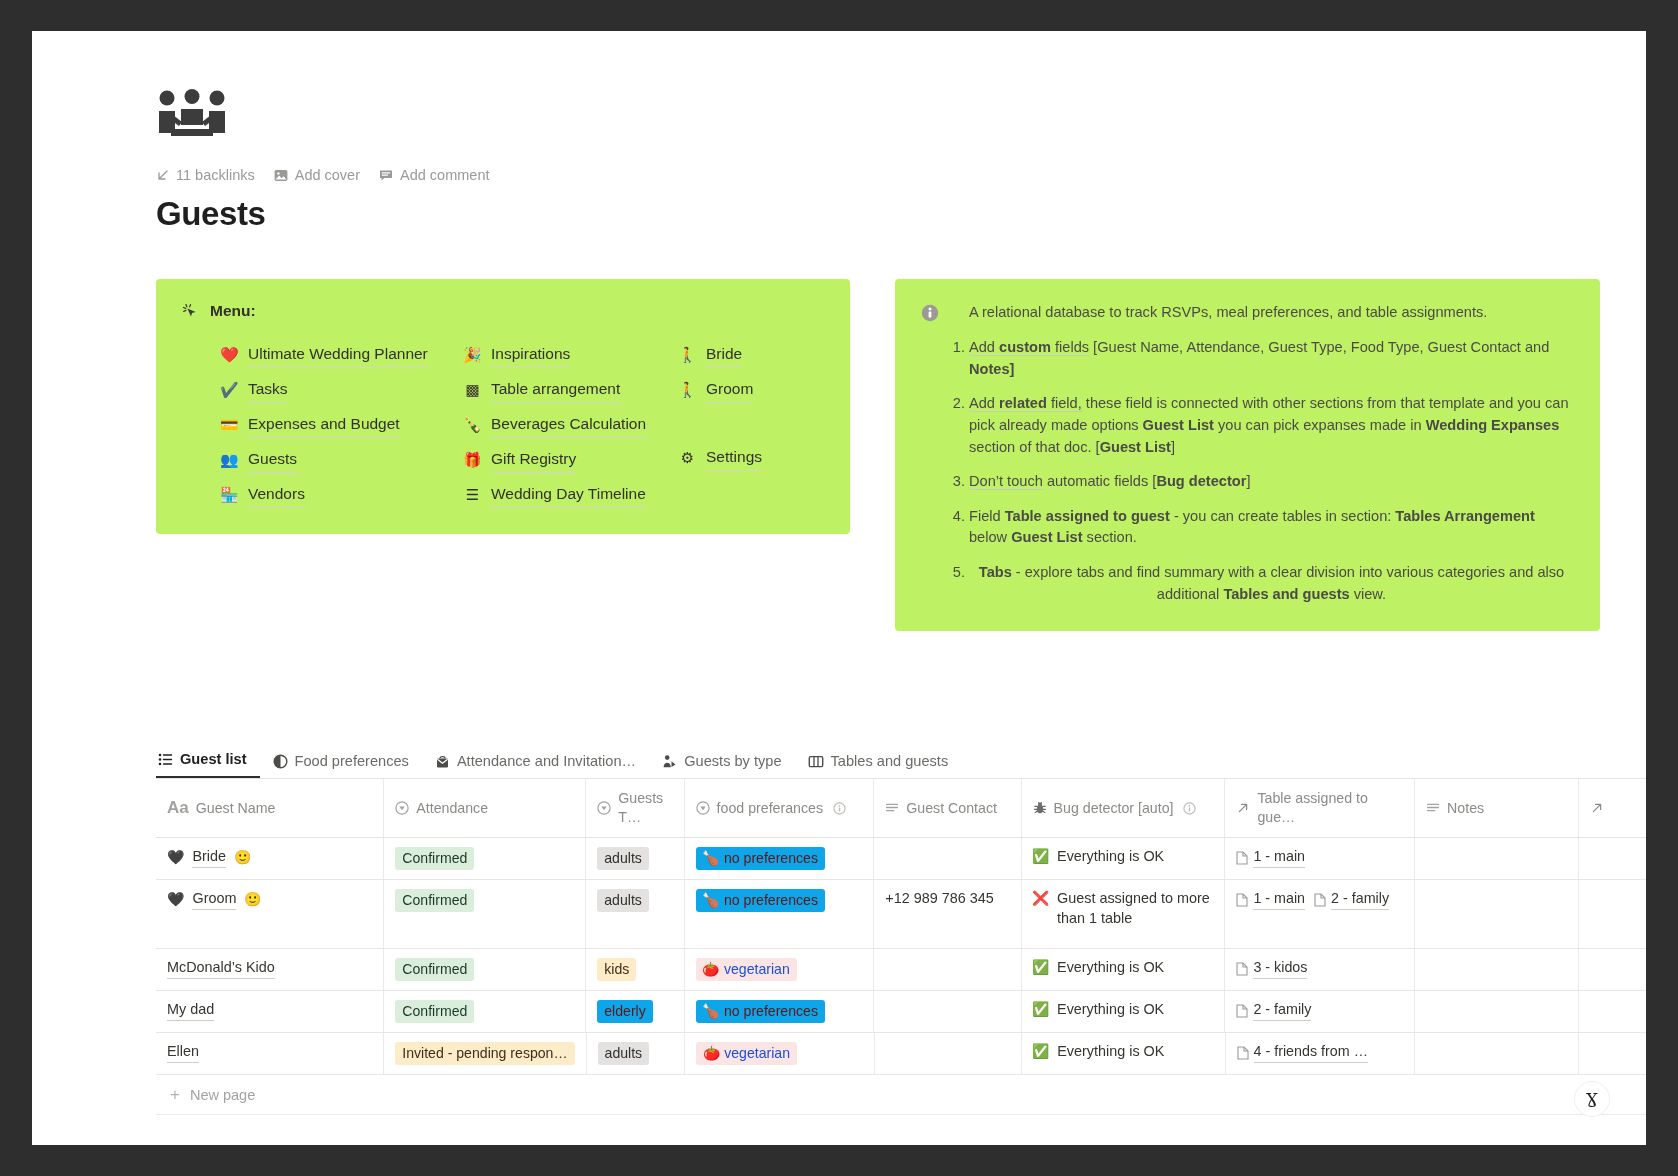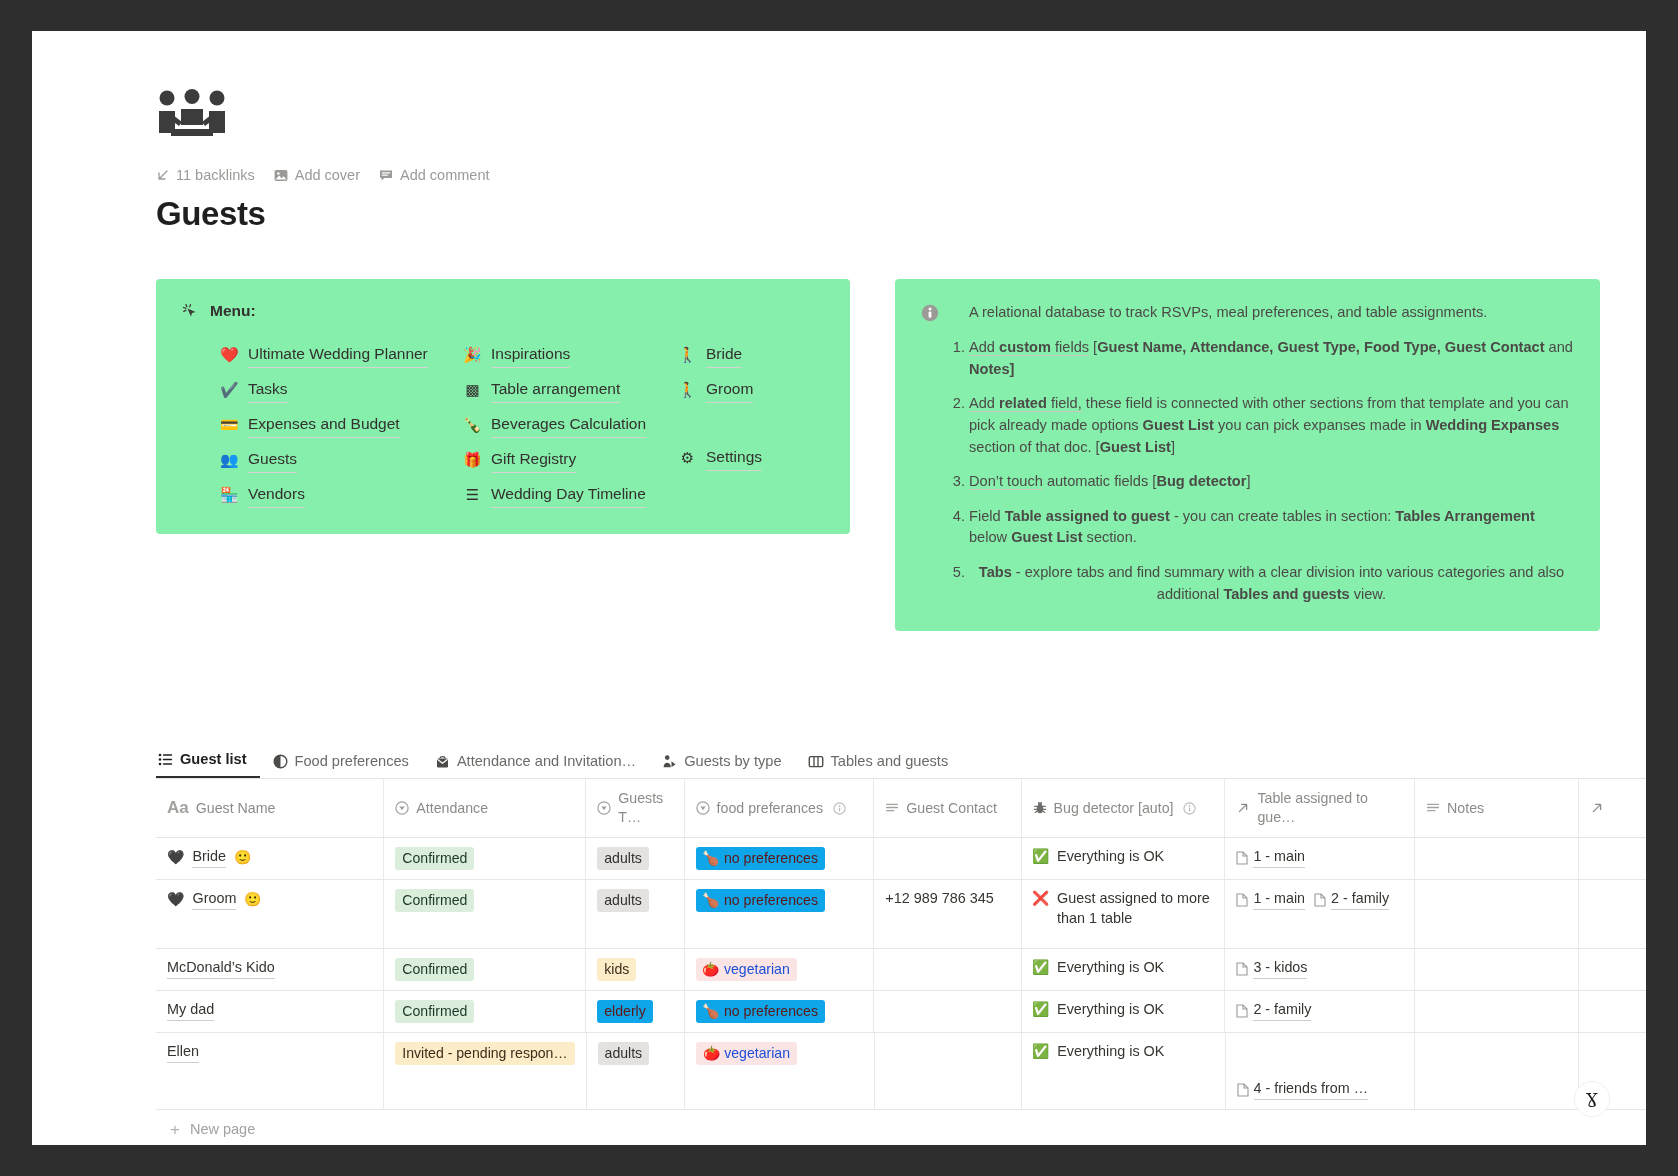--- a/index.html
+++ b/index.html
@@ -26,21 +26,21 @@
   .meta-item svg { display:block; }
   .page-title {
     font-size:33px; font-weight:bold; color:#1f1f1f; letter-spacing:-0.4px;
     margin:0 0 46px 0;
   }
 
   
   .cols { display:flex; gap:45px; align-items:flex-start; }
 
   .callout {
-    background:#86efac; border-radius:4px;
+    background:#bef264; border-radius:4px;
     padding:23px 26px 26px 26px;
   }
   .menu-box { width:694px; }
   .menu-head { display:flex; align-items:center; gap:11px; margin-bottom:22px; }
   .menu-head .label { font-size:15.5px; font-weight:bold; color:#33302e; }
   .menu-cols { display:flex; padding-left:38px; }
   .menu-col { display:flex; flex-direction:column; gap:9px; }
   .menu-col.c1 { width:243px; }
   .menu-col.c2 { width:215px; }
   .menu-col.c3 { width:auto; }
@@ -233,21 +233,21 @@
       <div class="callout info-box">
         <div class="info-top">
           <svg class="icn" width="18" height="18" viewBox="0 0 18 18" style="margin-top:2px">
             <circle cx="9" cy="9" r="8.2" fill="#9b9a97"></circle>
             <circle cx="9" cy="4.9" r="1.5" fill="#ffffff"></circle>
             <rect x="7.6" y="7.4" width="2.8" height="6.3" rx="1.2" fill="#ffffff"></rect>
           </svg>
           <div class="info-text">A relational database to track RSVPs, meal preferences, and table assignments.</div>
         </div>
         <ol class="info-list">
-          <li><span><span class="u">Add </span><span class="u" style="font-weight: bold;">custom</span><span class="u"> fields</span><span> [</span><span style="font-weight: bold;">Guest Name, Attendance, Guest Type, Food Type, Guest Contact</span><span> and </span><span style="font-weight: bold;">Notes]</span></span></li>
+          <li><span><span class="u">Add </span><span class="u" style="font-weight: bold;">custom</span><span class="u"> fields</span><span> [</span><span style="font-weight: normal;">Guest Name, Attendance, Guest Type, Food Type, Guest Contact</span><span> and </span><span style="font-weight: bold;">Notes]</span></span></li>
           <li><span><span class="u">Add </span><span class="u" style="font-weight: bold;">related</span><span class="u"> field,</span><span> these field is connected with other sections from that template and you can pick already made options </span><span style="font-weight: bold;">Guest List</span><span> you can pick expanses made in </span><span style="font-weight: bold;">Wedding Expanses</span><span> section of that doc. [</span><span style="font-weight: bold;">Guest List</span><span>]</span></span></li>
           <li><span><span class="u">Don’t touch</span><span> automatic fields [</span><span style="font-weight: bold; text-align: right;">Bug detector</span><span>]</span></span></li>
           <li><span><span>Field </span><span style="font-weight: bold;">Table assigned to guest</span><span> - you can create tables in section: </span><span style="font-weight: bold;">Tables Arrangement</span><span> below </span><span style="font-weight: bold;">Guest List</span><span> section.</span></span></li>
           <li><span><span style="font-weight: bold;">Tabs</span><span> - explore tabs and find summary with a clear division into various categories and also additional </span><span style="font-weight: bold;">Tables and guests</span><span> view.</span></span></li>
         </ol>
       </div>
 
     </div>
 
     <div class="tabs">
@@ -525,21 +525,21 @@
             </div>
             <div class="tcell c-food rh">
               <span class="pill p-red"><span class="emoji">🍅</span> vegetarian</span>
             </div>
             <div class="tcell c-contact rh"></div>
             <div class="tcell c-bug rh">
               <span class="emoji">✅</span>
               <span>Everything is OK</span>
             </div>
             <div class="tcell c-table rh">
-              <div style="display: flex; flex-wrap: wrap; margin-top: 37px;">
+              <div style="display: flex; flex-wrap: wrap;">
                 <span class="relpill">
                   <svg width="12" height="14" viewBox="0 0 12 14">
                     <path d="M1 1h6l4 4v8H1z" fill="none" stroke="#9b9a97" stroke-width="1.1"></path>
                     <path d="M7 1v4h4" fill="none" stroke="#9b9a97" stroke-width="1.1"></path>
                   </svg>
                   <span class="rtext">4 - friends from …</span>
                 </span>
               </div>
             </div>
             <div class="tcell c-notes rh"></div>

